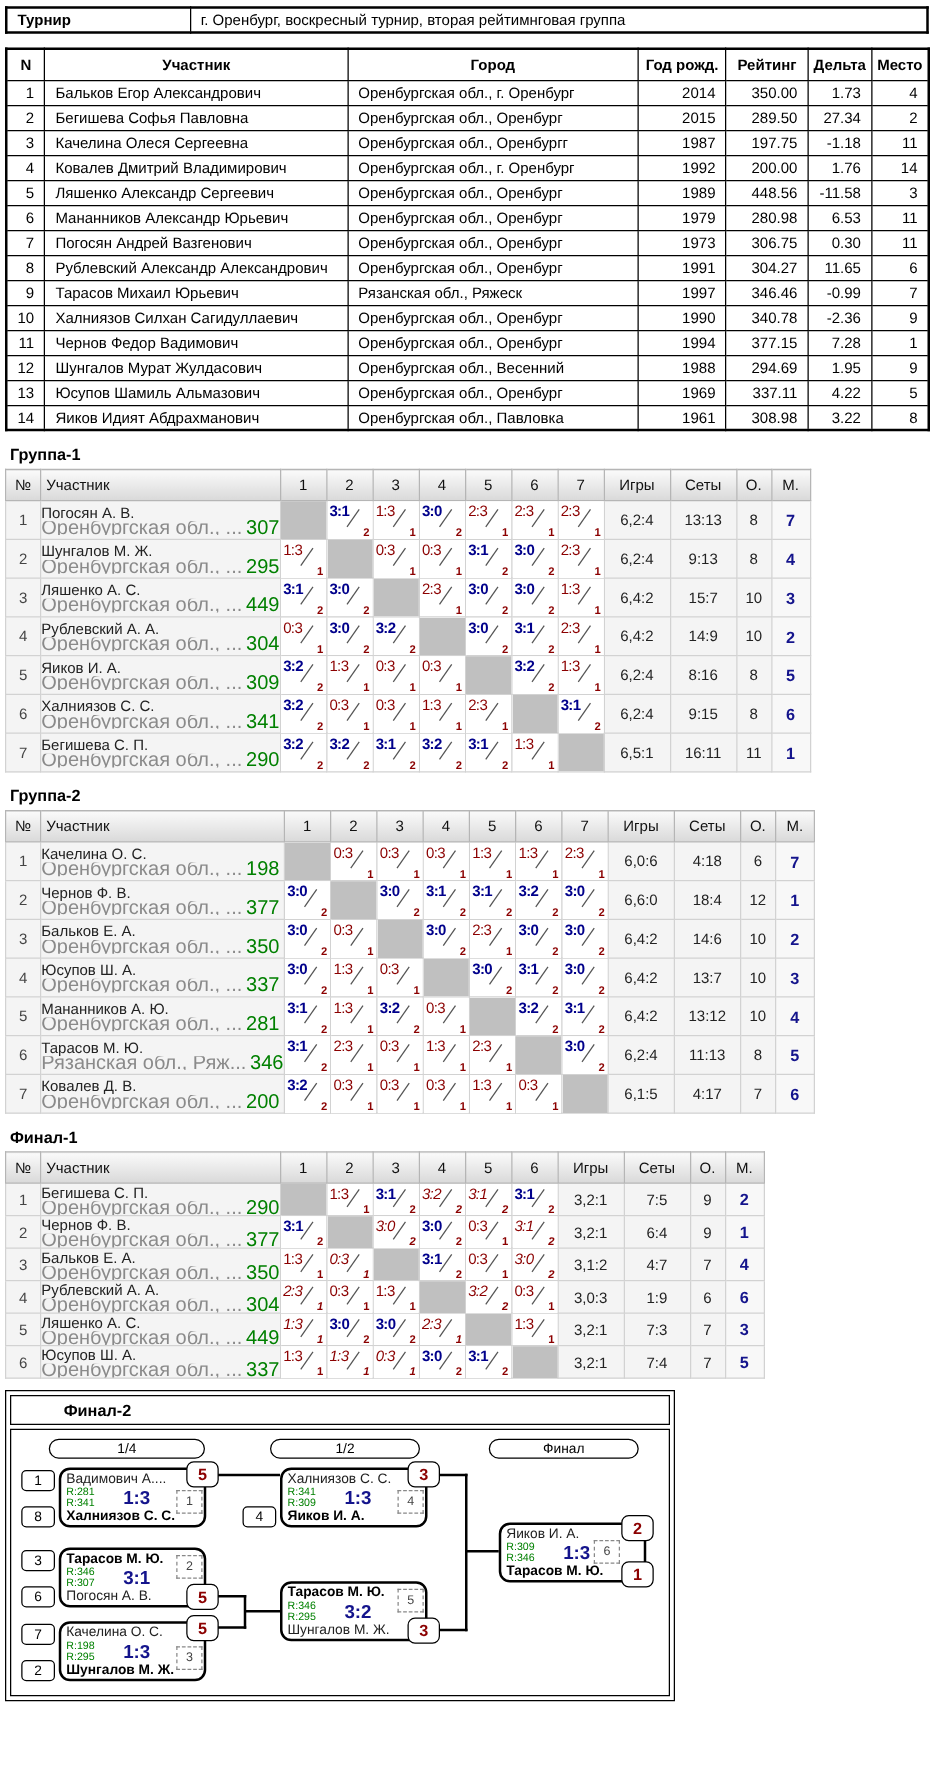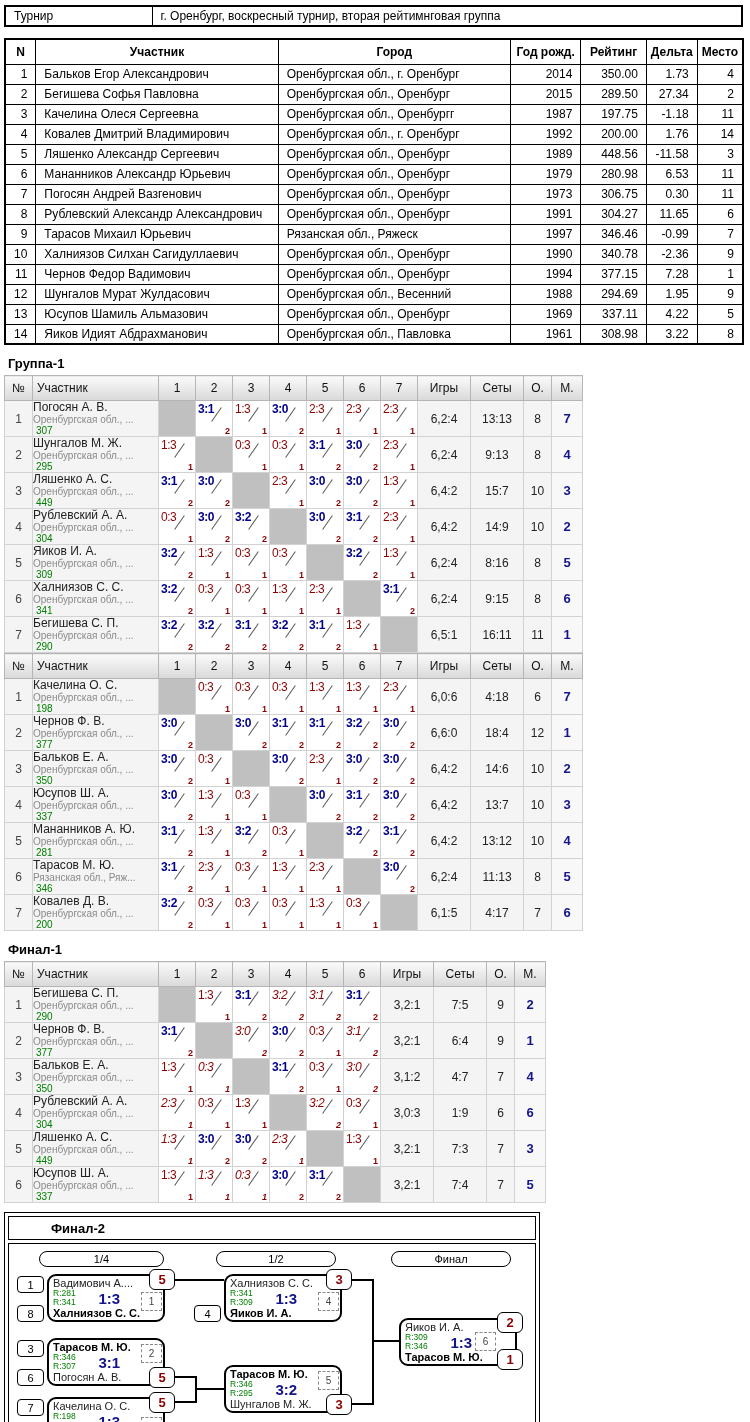--- a/index.html
+++ b/index.html
@@ -3,42 +3,42 @@
 <meta charset="utf-8">
 <style>
   * { box-sizing: border-box; }
   html,body { margin:0; padding:0; background:#fff; }
   body { font-family:"Liberation Sans", sans-serif; color:#000; }
   .page { width:750px; padding:5px 4px 6px 4px; }
 
   
   table.info { border-collapse:collapse; width:739px; border:2px solid #000; }
   table.info td { border:1px solid #000; height:20px; font-size:12px; padding:1px 8px; }
-  table.info td.lbl { width:147px; font-weight:normal; }
+  table.info td.lbl { width:147px; font-weight:bold; }
 
   
   table.parts { border-collapse:collapse; width:740px; border:2px solid #000; margin-top:11px; }
   table.parts th { border:1px solid #000; font-size:12px; font-weight:bold; height:25px; padding:1px 4px; text-align:center; }
   table.parts td { border:1px solid #000; font-size:12px; height:20px; padding:1px 8px; }
   table.parts td.num { text-align:right; }
   table.parts td.txt { text-align:left; }
 
   
   .sec-title { font-weight:bold; font-size:13px; margin:11px 0 4px 4px; }
   table.gtable { border-collapse:collapse; table-layout:fixed; border:1px solid #9a9a9a; }
   table.gtable th { background:linear-gradient(180deg,#fafafa,#d9d9d9); border:1px solid #b5b5b5;
     font-size:12px; font-weight:normal; color:#111; height:25px; padding:0 4px; }
   table.gtable th.left { text-align:left; }
   table.gtable td { border:1px solid #d2d2d2; padding:0; }
   tr.grow td { height:31px; }
   tr.frow td { height:26px; }
   td.cell-n { background:#f4f4f4; text-align:center; font-size:12px; color:#444; }
   td.cell-part { background:#f4f4f4; padding:2px 4px 1px 7px; }
   .p-name { font-size:12px; color:#222; line-height:13px; white-space:nowrap; overflow:hidden; }
-  .p-sub { display:flex; justify-content:center; font-size:10px; line-height:11px;flex-direction:column; }
+  .p-sub { display:flex; justify-content:flex-start; font-size:16px; line-height:11px; }
   .p-reg { color:#8a8a8a; white-space:nowrap; overflow:hidden; }
   .p-rat { color:#008000; padding-left:3px; }
   td.mcell { position:relative; background:#fff; }
   td.mcell.diag { background:#c0c0c0; }
   .mc-s { position:absolute; top:1px; left:2px; font-size:12px; letter-spacing:-0.5px; }
   .mc-s.w { color:#00008b; font-weight:bold; }
   .mc-s.l { color:#8b0000; }
   .mc-s.c { color:#8b0000; font-style:italic; }
   .mc-slash { position:absolute; left:12px; top:13px; width:17px; height:1px; background:#555; transform:rotate(-55deg); }
   tr.frow .mc-slash { top:11px; }
@@ -575,20 +575,21 @@
             <td class="cell-sum">6,5:1</td>
             <td class="cell-sum">16:11</td>
             <td class="cell-sum">11</td>
             <td class="cell-m">1</td>
           </tr>
         </tbody>
       </table>
   </div>
 
   <div class="section">
+    <div class="sec-title">Группа-2</div>
     <table class="gtable">
         <colgroup>
           <col style="width: 28px;">
           <col style="width: 126px;">
           <col style="width: 37px;">
           <col style="width: 37px;">
           <col style="width: 37px;">
           <col style="width: 37px;">
           <col style="width: 37px;">
           <col style="width: 37px;">

